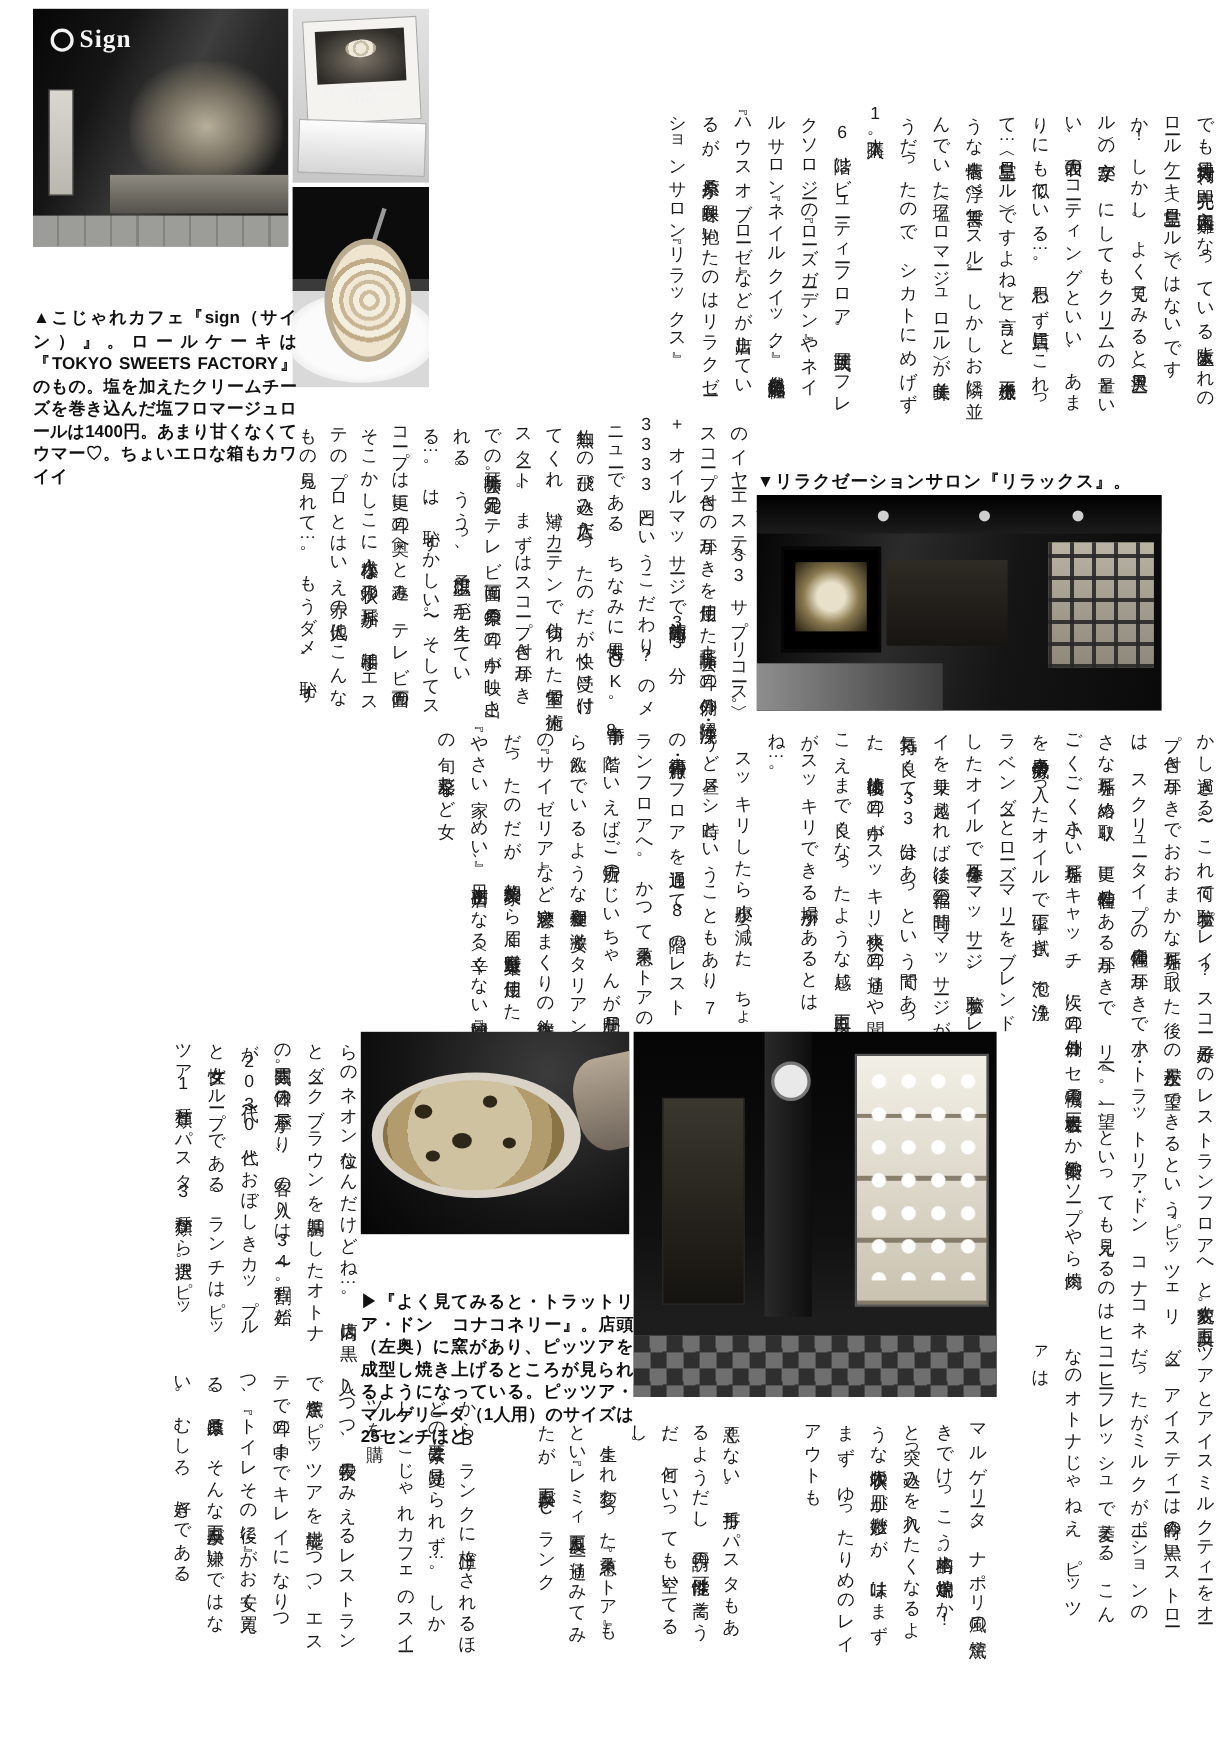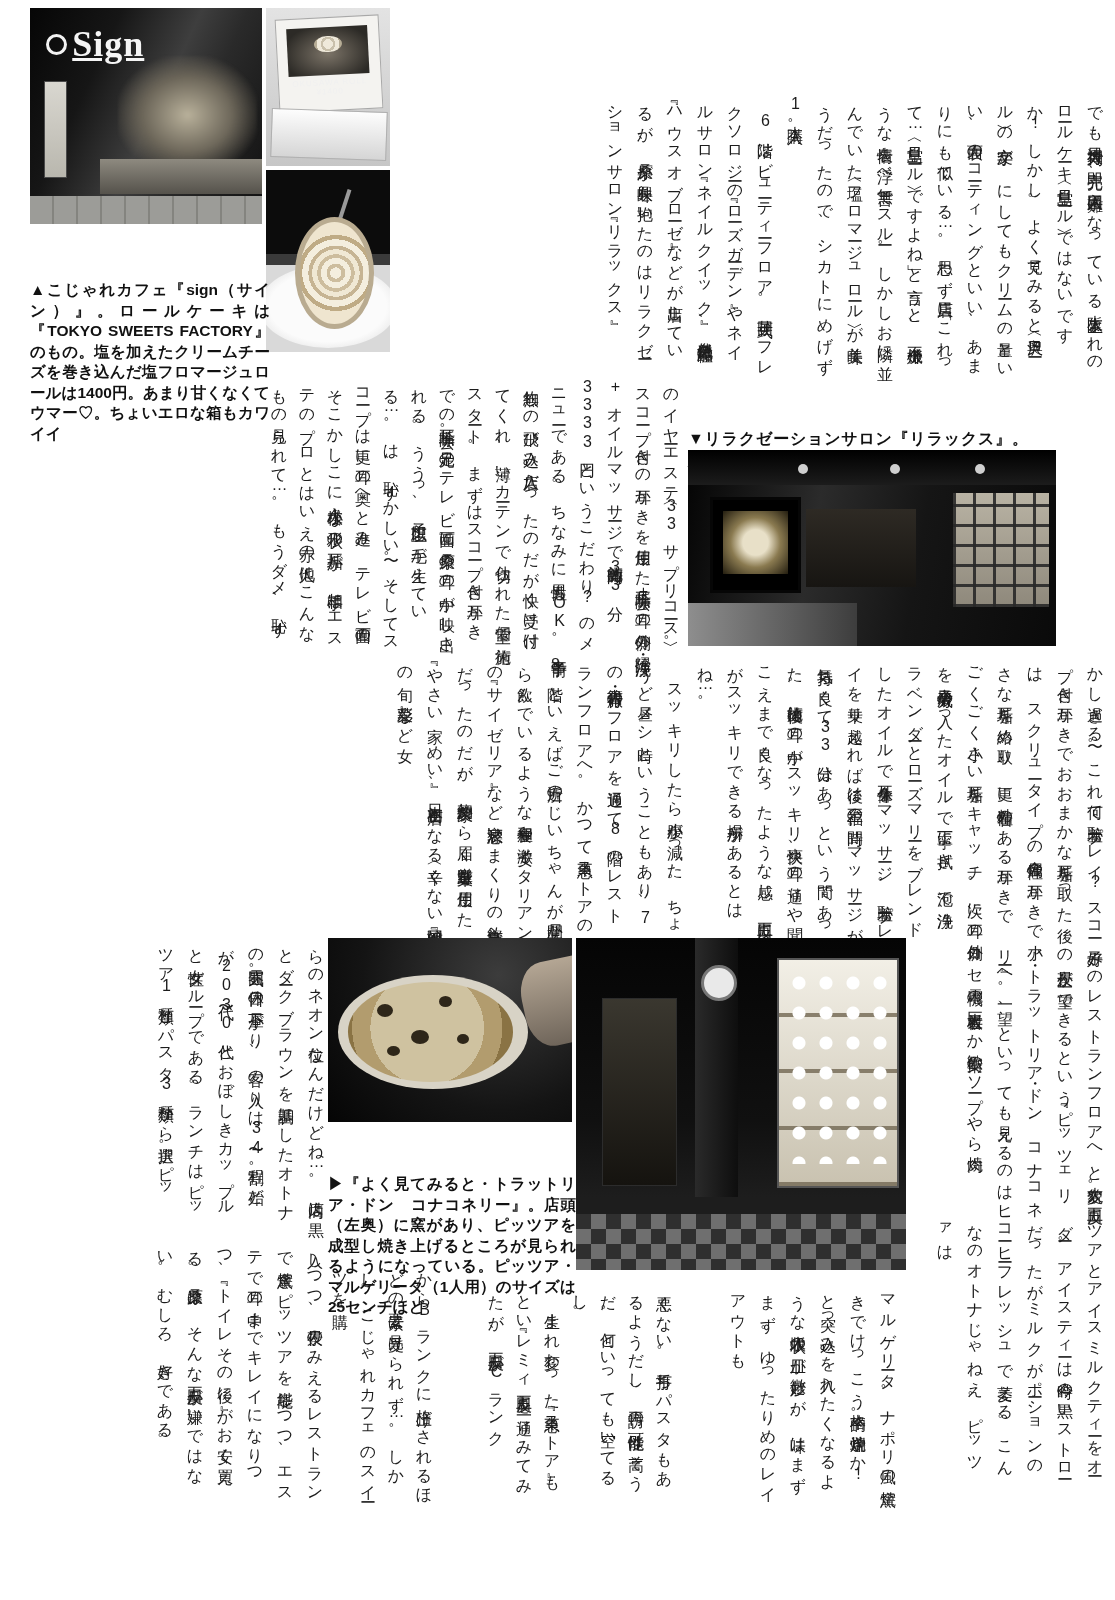--- a/index.html
+++ b/index.html
@@ -43,21 +43,21 @@
     background:radial-gradient(ellipse at center,#b8b09a 0%,#6d675a 45%,rgba(20,20,20,0) 75%);
     filter:blur(1px);}
   .cafe-counter{left:30%;bottom:14%;width:70%;height:16%;
     background:linear-gradient(#8e8a80,#55524b);}
   .cafe-floor{left:0;bottom:0;width:100%;height:13%;
     background:repeating-linear-gradient(90deg,#9c9c98 0 22px,#84847f 22px 24px);}
   .cafe-menuboard{left:6%;top:34%;width:9%;height:44%;
     background:linear-gradient(#d9d7d0,#b9b7ae);border:1px solid #4a4a4a;}
   .sign-logo{left:7%;top:7%;display:flex;align-items:center;gap:5px;}
   .sign-dot{width:15px;height:15px;border-radius:50%;border:3px solid #f2f2f2;display:inline-block;}
-  .sign-text{color:#f5f5f5;font-size:36px;font-weight:700;letter-spacing:1px;font-family:"Liberation Serif",serif;text-decoration:underline;}
+  .sign-text{color:#f5f5f5;font-size:23px;font-weight:700;letter-spacing:1px;font-family:"Liberation Serif",serif;}
   
   .ph-box{background:linear-gradient(#e3e3e3,#c6c6c6);}
   .box-lid{left:9%;top:6%;width:82%;height:58%;background:#f4f3f0;border:1px solid #a8a8a8;transform:rotate(-3deg);}
   .box-photo{left:10%;top:10%;width:80%;height:52%;background:radial-gradient(ellipse at 50% 55%,#7c7468 0%,#2c2a26 80%);}
   .box-roll{left:33%;top:18%;width:34%;height:34%;border-radius:50%;
     background:radial-gradient(circle,#efe9da 0 30%,#c9c0ab 30% 45%,#efe9da 45% 70%,#b7ad96 70% 100%);}
   .box-label{left:12%;top:66%;width:76%;text-align:center;color:#f0f0f0;font-size:8px;letter-spacing:1px;}
   .box-base{left:4%;bottom:4%;width:92%;height:30%;background:linear-gradient(#fdfdfd,#d5d5d5);border:1px solid #b0b0b0;transform:rotate(2deg);}
   
   .ph-slice{background:linear-gradient(#0c0c0c 0 46%,#3a3a3a 46% 52%,#d9d9d9 52% 100%);}

